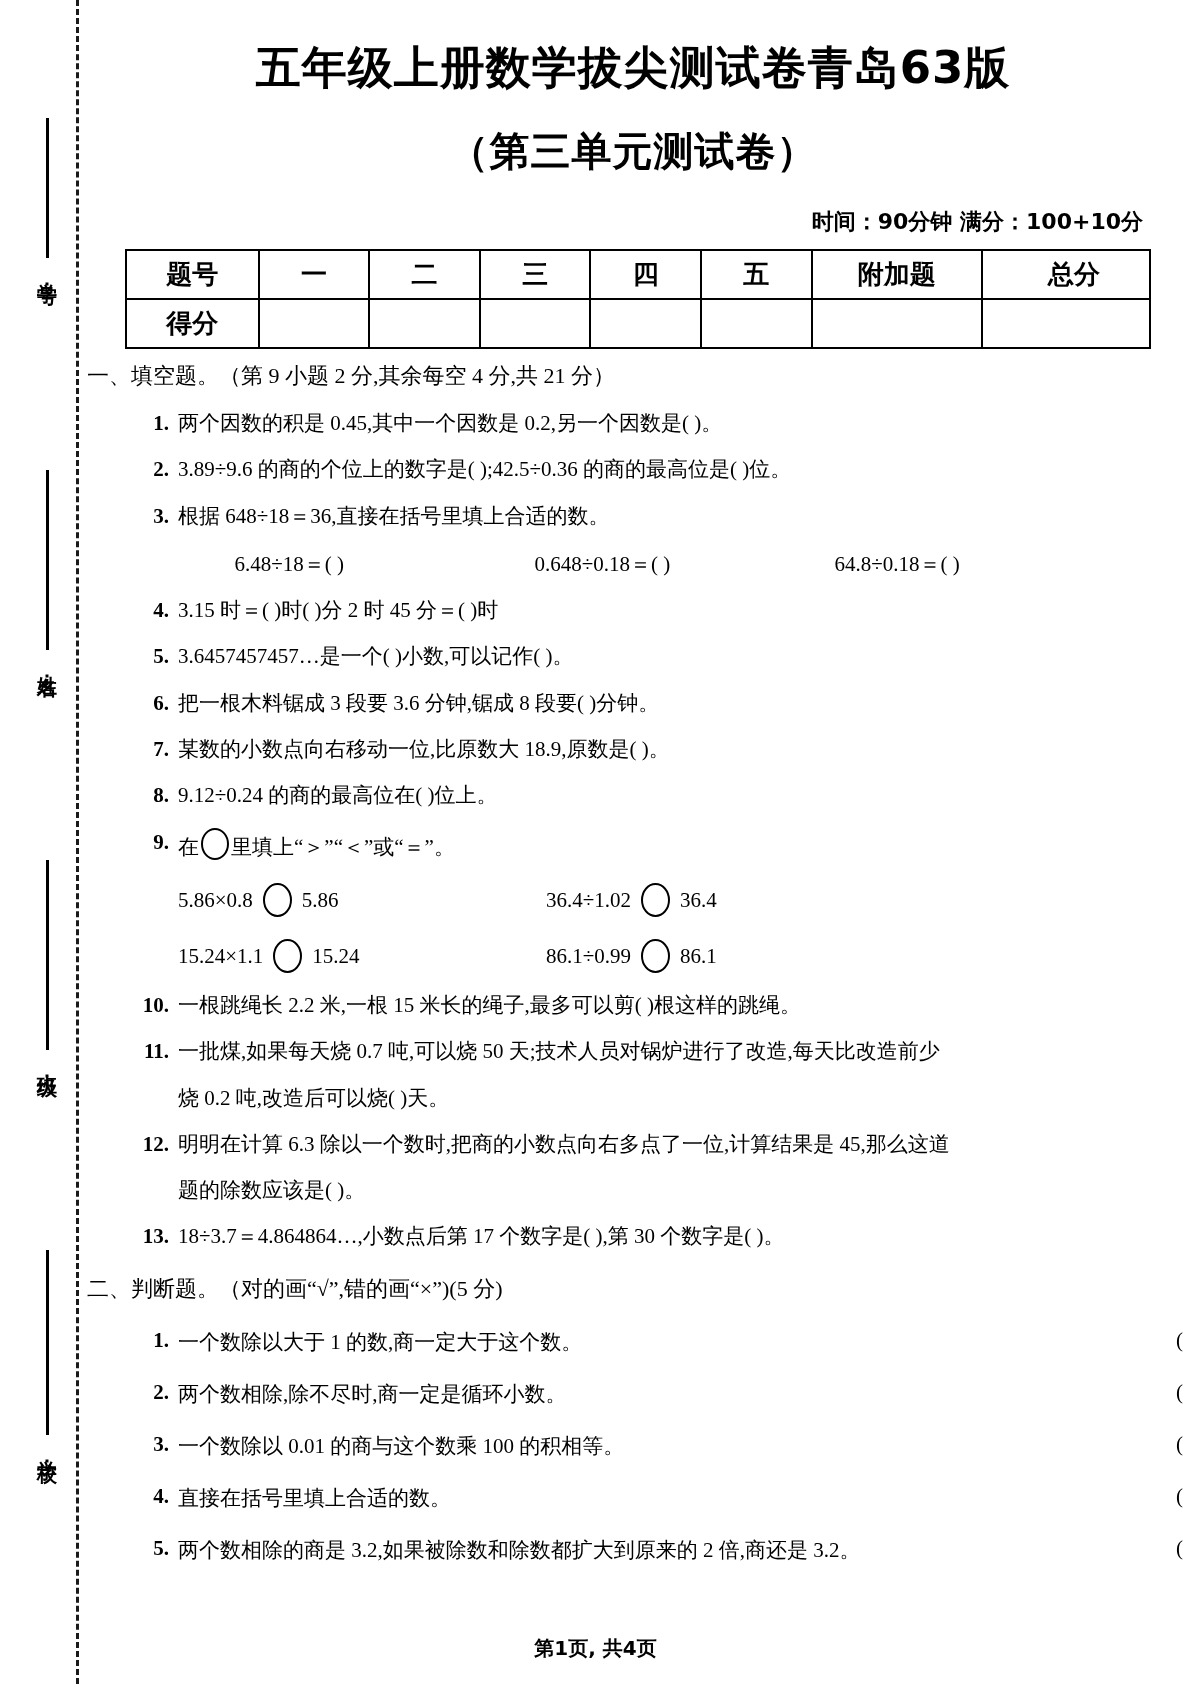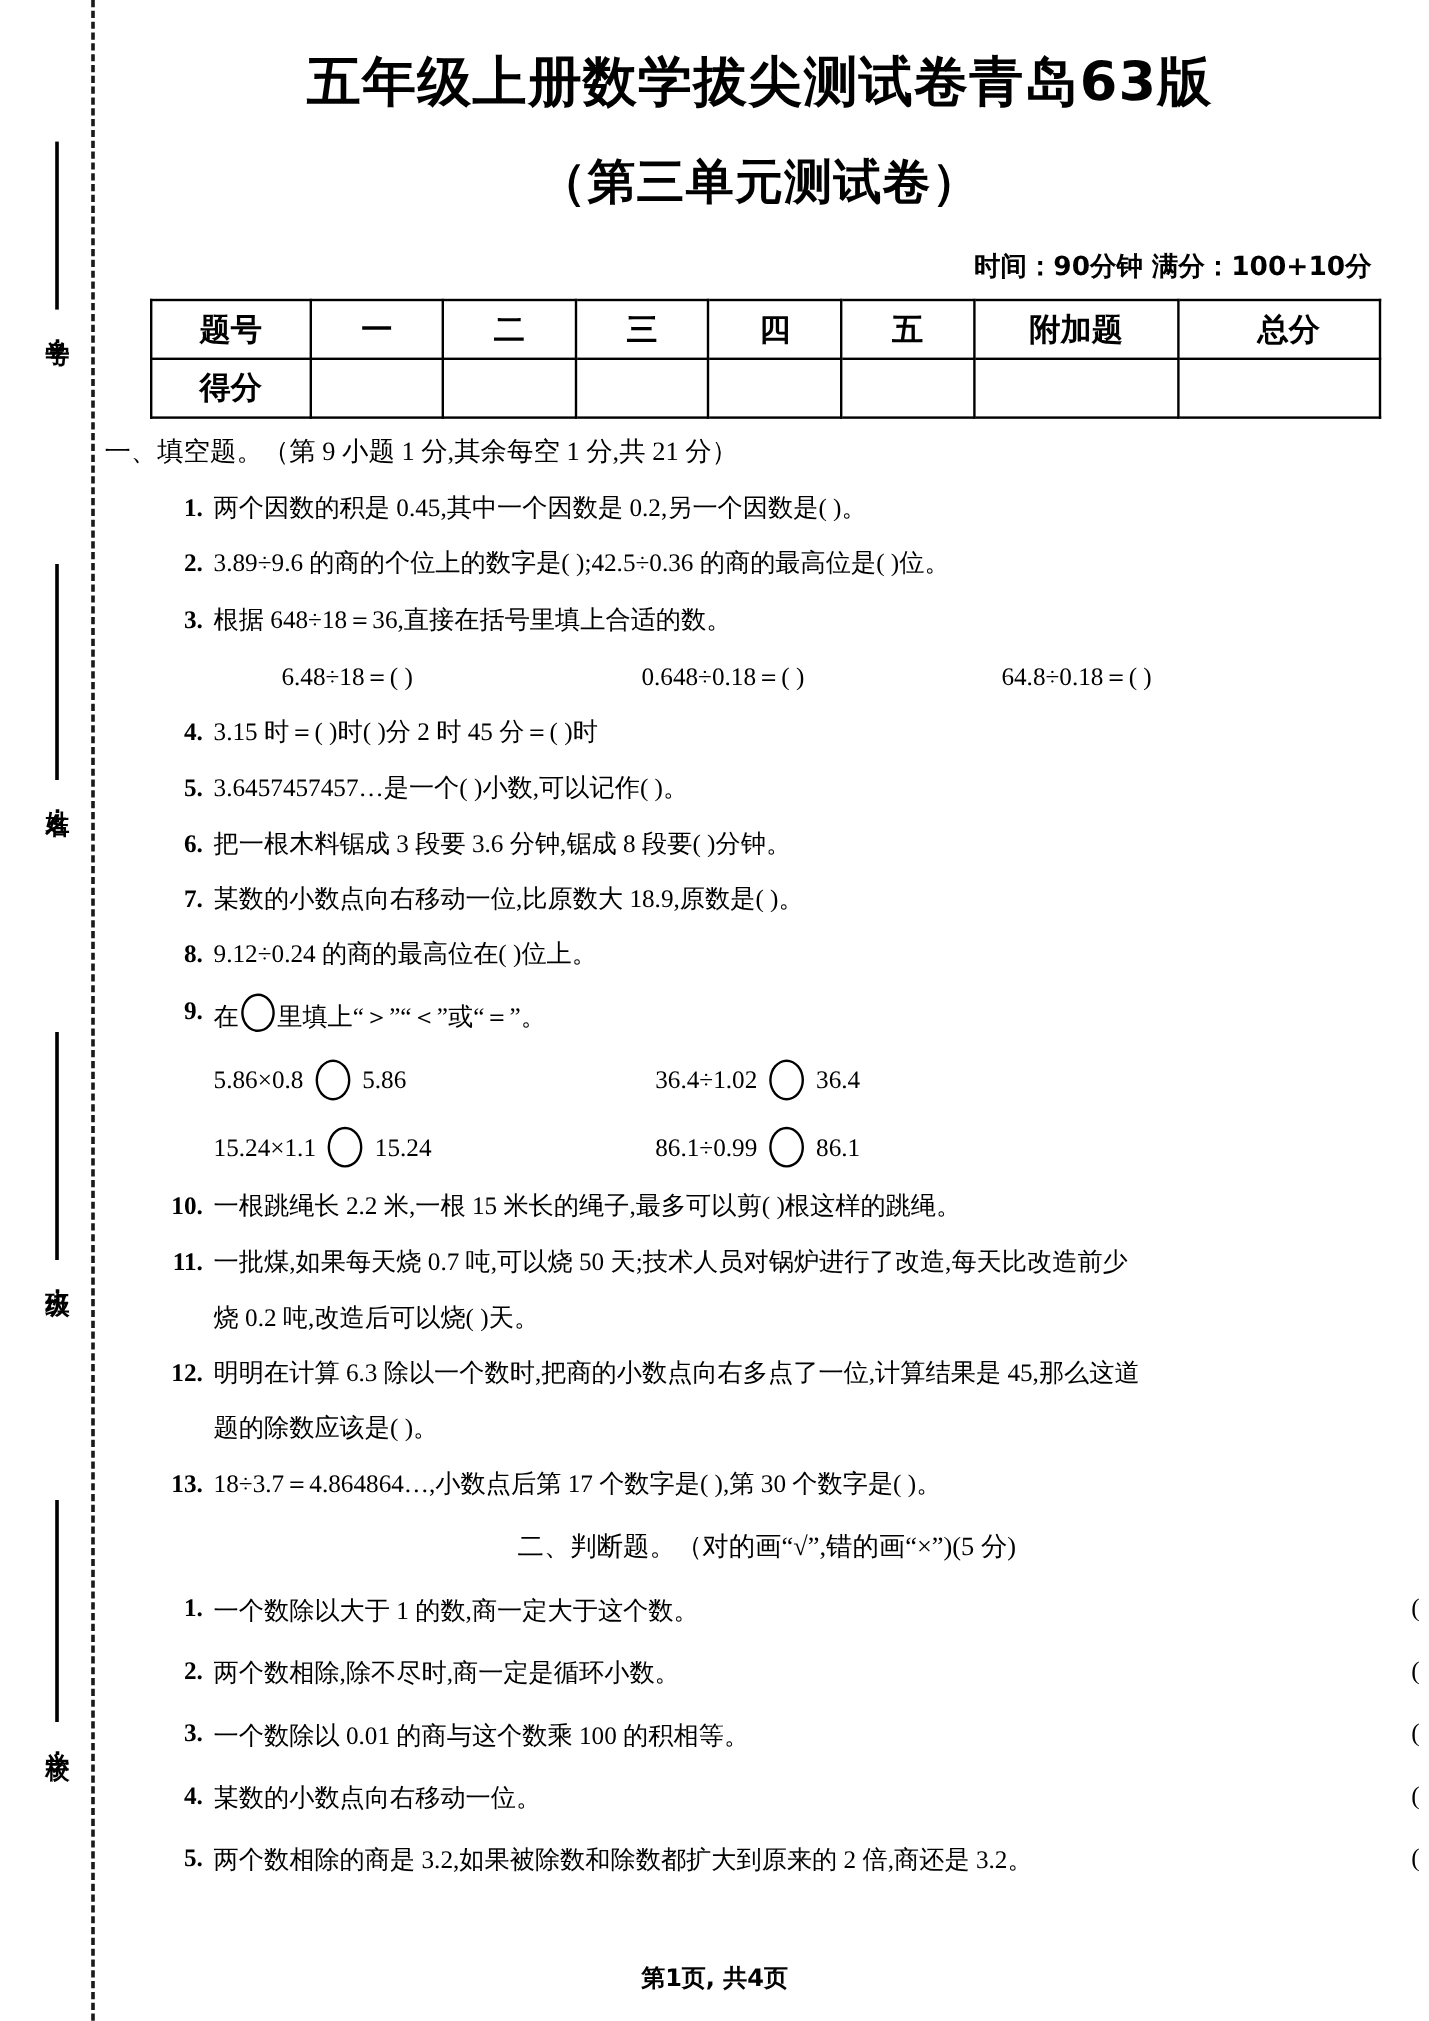--- a/index.html
+++ b/index.html
@@ -261,21 +261,21 @@
         <td class="num-cell"></td>
         <td class="num-cell"></td>
         <td class="num-cell"></td>
         <td class="extra-cell"></td>
         <td class="total-cell"></td>
       </tr>
     </tbody>
       </table>
   </div>
 
-  <div class="section-head">一、填空题。（第 9 小题 1 分,其余每空 1 分,共 21 分）</div>
+  <div class="section-head">一、填空题。（第 9 小题 2 分,其余每空 4 分,共 21 分）</div>
 
   <div class="q">
     <div class="q-num">1.</div>
     <div class="q-body">
         <div class="q-text">两个因数的积是 0.45,其中一个因数是 0.2,另一个因数是(        )。</div>
       </div>
   </div>
 
   <div class="q">
     <div class="q-num">2.</div>
@@ -390,21 +390,21 @@
   </div>
   <div class="q-cont">题的除数应该是(        )。</div>
 
   <div class="q">
     <div class="q-num">13.</div>
     <div class="q-body">
         <div class="q-text">18÷3.7＝4.864864…,小数点后第 17 个数字是(        ),第 30 个数字是(        )。</div>
       </div>
   </div>
 
-  <div class="section-head" style="margin-top:24px;text-align:center;">二、判断题。（对的画“√”,错的画“×”)(5 分)</div>
+  <div class="section-head" style="margin-top:24px;">二、判断题。（对的画“√”,错的画“×”)(5 分)</div>
 
   <div class="judge">
     <div class="q-num">1.</div>
     <div class="j-text">一个数除以大于 1 的数,商一定大于这个数。</div>
     <div class="j-paren">(</div>
   </div>
 
   <div class="judge">
     <div class="q-num">2.</div>
     <div class="j-text">两个数相除,除不尽时,商一定是循环小数。</div>
@@ -412,21 +412,21 @@
   </div>
 
   <div class="judge">
     <div class="q-num">3.</div>
     <div class="j-text">一个数除以 0.01 的商与这个数乘 100 的积相等。</div>
     <div class="j-paren">(</div>
   </div>
 
   <div class="judge">
     <div class="q-num">4.</div>
-    <div class="j-text">某数的小数点向右移动一位。</div>
+    <div class="j-text">直接在括号里填上合适的数。</div>
     <div class="j-paren">(</div>
   </div>
 
   <div class="judge">
     <div class="q-num">5.</div>
     <div class="j-text">两个数相除的商是 3.2,如果被除数和除数都扩大到原来的 2 倍,商还是 3.2。</div>
     <div class="j-paren">(</div>
   </div>
 
 </div>

